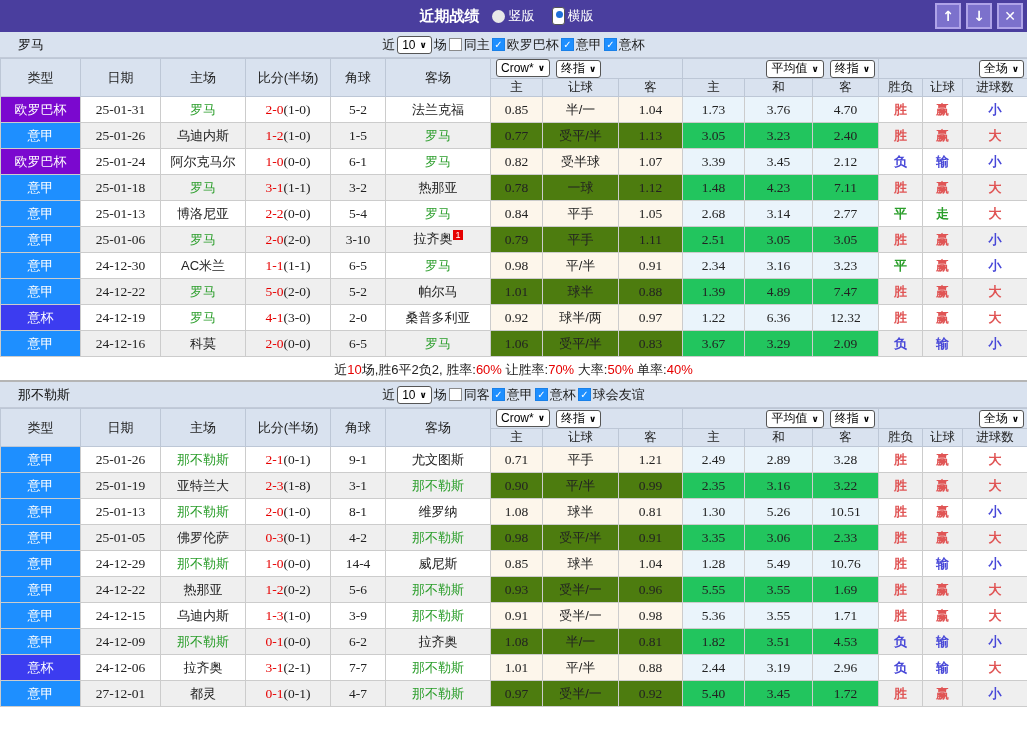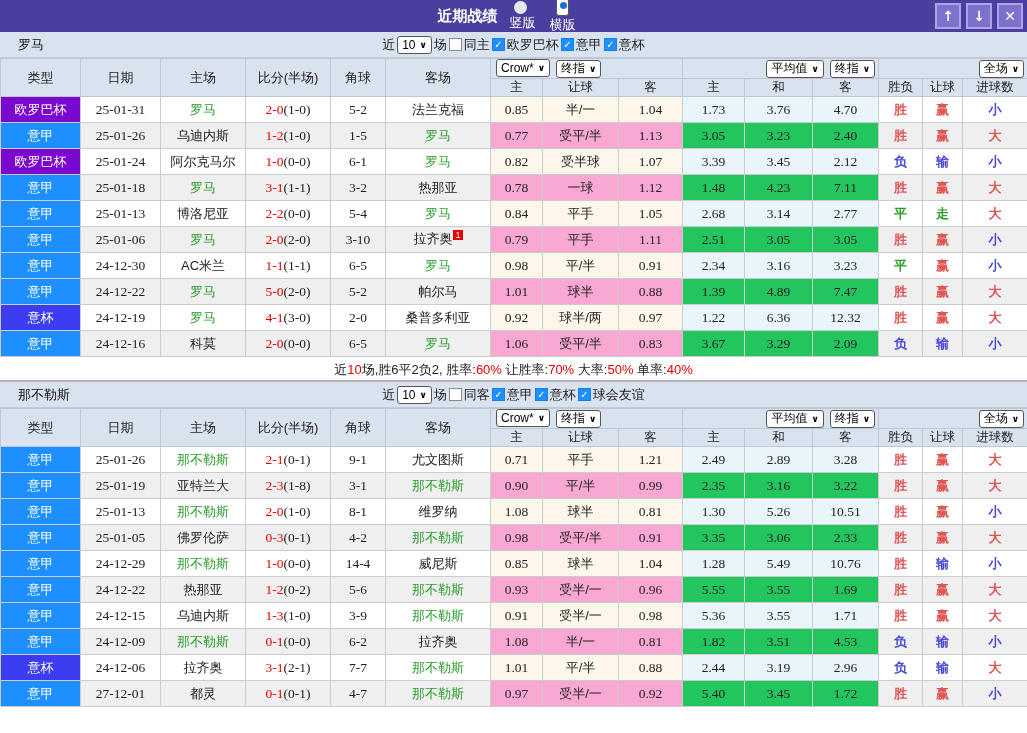--- a/index.html
+++ b/index.html
@@ -3,21 +3,21 @@
 <meta charset="utf-8">
 <style>
   * { box-sizing: border-box; margin: 0; padding: 0; }
   html,body { width:1027px; height:733px; overflow:hidden; background:#fff;
     font-family:"Liberation Sans","DejaVu Sans",sans-serif; font-size:13px; color:#222; }
 
   
   .titlebar { height:32px; background:#4a3e9e; color:#fff; position:relative;
     display:flex; align-items:center; justify-content:center; }
   .titlebar .title { font-weight:bold; font-size:15px; margin-right:12px; }
-  .rgroup { display:inline-flex; align-items:center; margin-right:14px; cursor:pointer; font-size:13px;flex-direction:column; }
+  .rgroup { display:inline-flex; align-items:center; margin-right:14px; cursor:pointer; font-size:13px; }
   .radio { width:13px; height:13px; border-radius:50%; background:#e8e8e8; display:inline-block; margin-right:4px; }
   .radio.sel { background:#fff; position:relative; }
   .radio.sel::after { content:''; position:absolute; left:3px; top:3px; width:7px; height:7px;
     border-radius:50%; background:#1e6fd8; }
   .tb-buttons { position:absolute; right:4px; top:3px; display:flex; gap:5px; }
   .tb-btn { width:26px; height:26px; background:#7c71cc; border:2px solid #afa3e8; color:#fff;
     font-weight:bold; font-size:14px; display:flex; align-items:center; justify-content:center;
     cursor:pointer; font-family:"DejaVu Sans",sans-serif; }
 
   
@@ -40,21 +40,21 @@
   thead tr.hA th { height:20px; }
   thead tr.hB th { height:17px; font-size:12.5px; }
   th.lhead { font-size:13px; }
   th.grp { border-bottom:none;text-decoration:underline; }
   th.g1 { text-align:left; padding-left:2px; }
   th.g2, th.g3 { text-align:right; }
   tbody td { border:1px solid #cccccc; text-align:center; height:26px; font-size:13px; overflow:hidden; }
   tr.odd td { background:#ffffff; }
   tr.even td { background:#efefef; }
   tr.odd td.crow { background:#fdf6eb; }
-  tr.even td.crow { background:#f9a8d4;margin-left:32px; }
+  tr.even td.crow { background:#4d7c0f;margin-left:32px; }
   tr.odd td.avg { background:#eaf4fb; }
   tr.even td.avg { background:#22c55e; }
   td.type { color:#fff; font-size:13px; }
   td.num, .ft, .ht { font-family:"Liberation Serif","DejaVu Serif",serif; font-size:13.5px; }
   .focus { color:#2b9e2b; }
   .ft { color:#e60000; }
   .ht { color:#222; }
   .sup { background:#e60000; color:#fff; font-size:9px; line-height:11px; padding:0 2px;
     vertical-align:super; margin-left:1px; font-family:"Liberation Sans",sans-serif; }
   td.verdict { font-weight:bold; }

